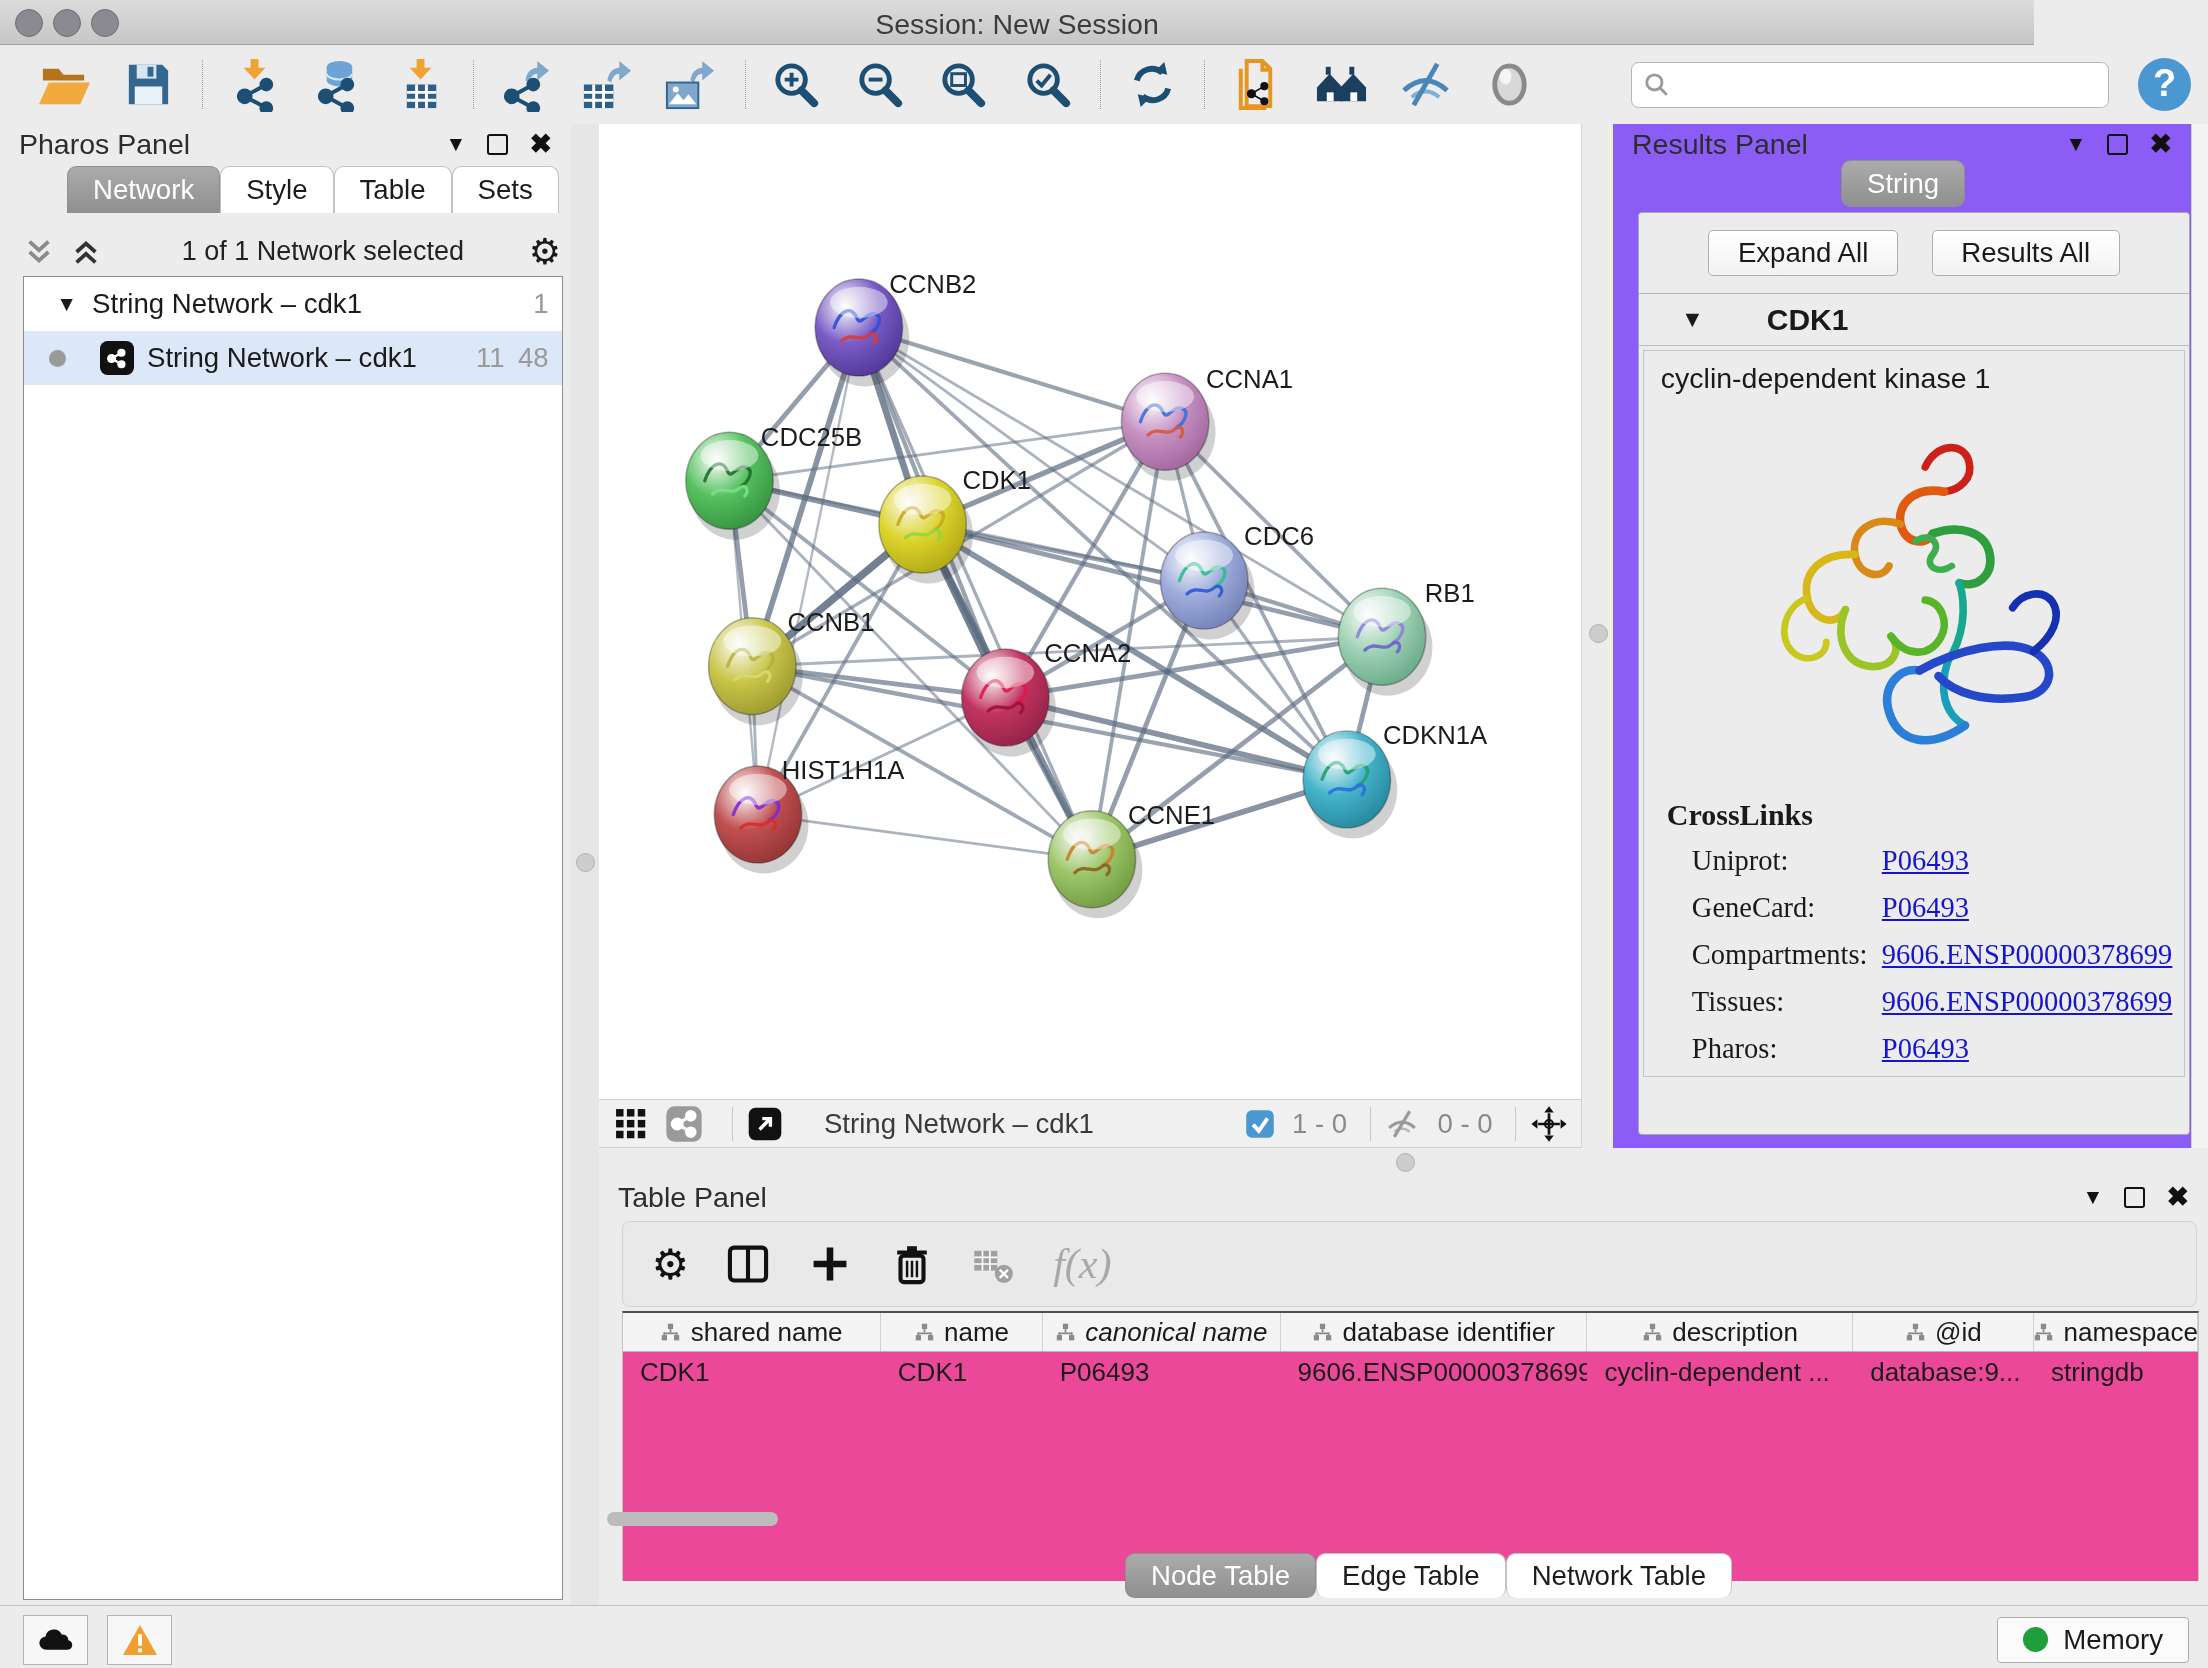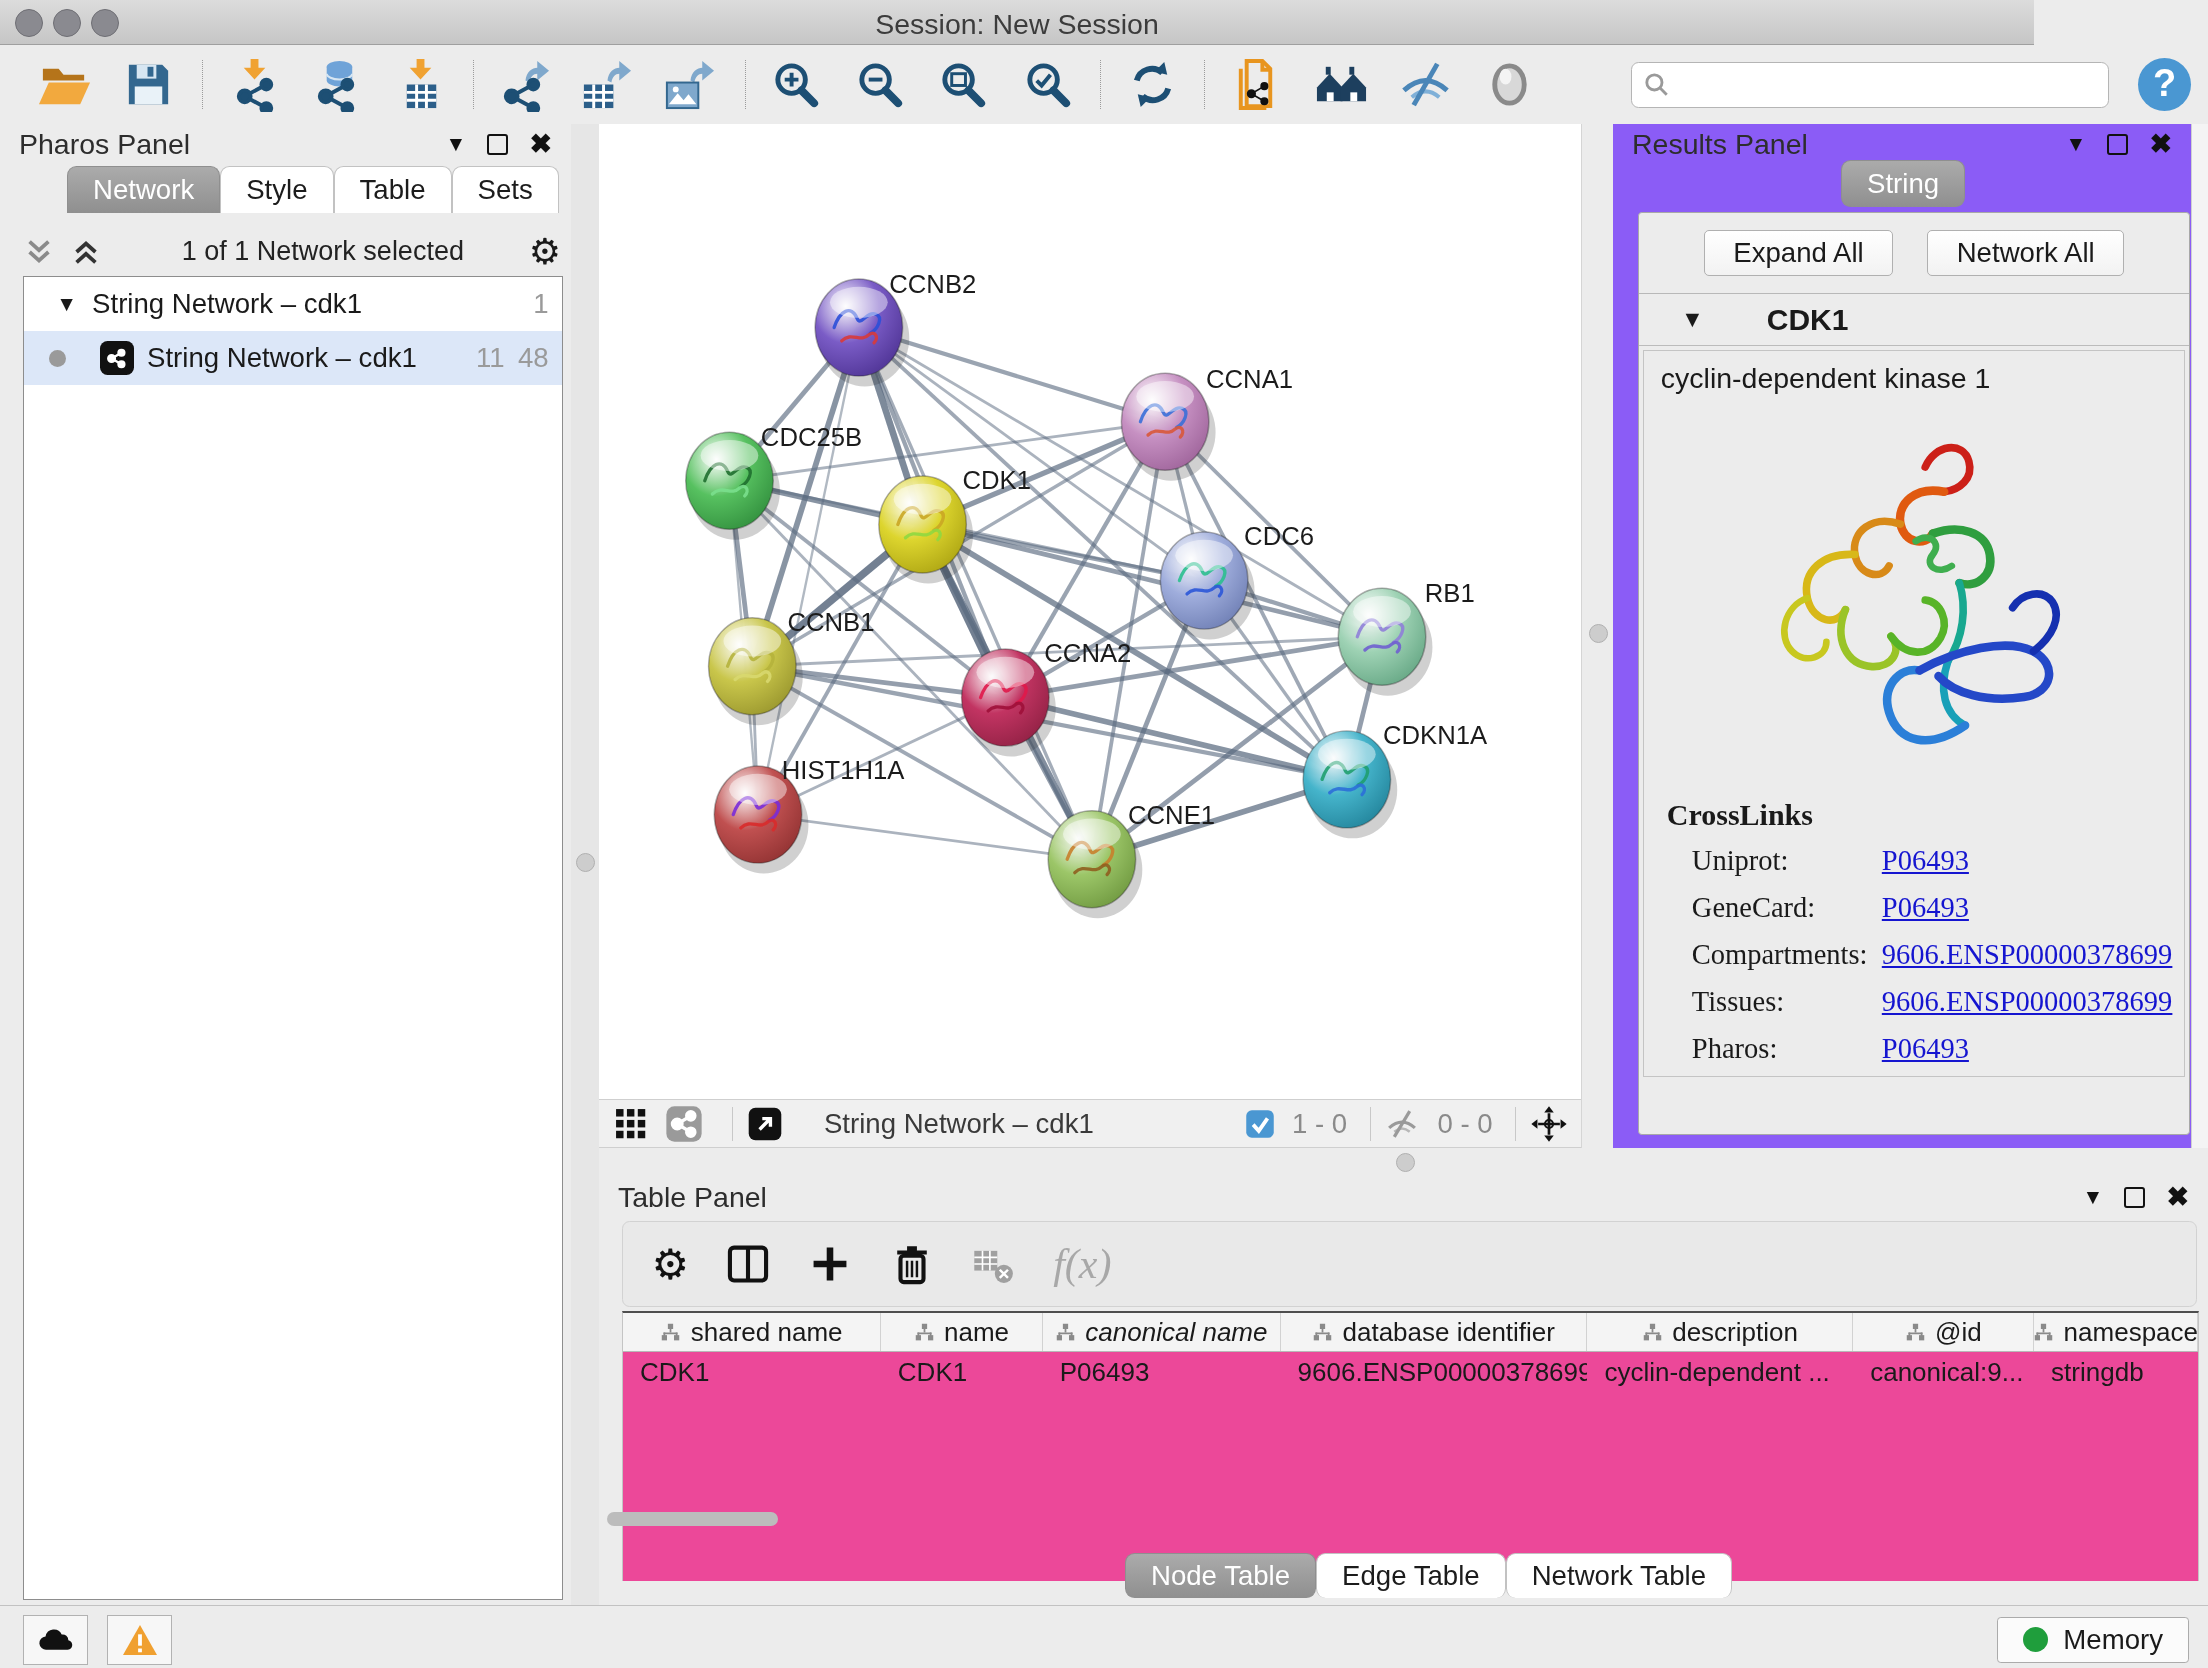--- a/index.html
+++ b/index.html
@@ -581,21 +581,21 @@
       <span class="win-btns">
         <span class="wb tri">▼</span>
         <span class="wb sq"></span>
         <span class="wb x">✖</span>
       </span>
     </div>
     <div id="rp-tab" class="tab sel" style="border-radius:9.5px">String</div>
     <div id="rp-box">
       <div id="rp-btnrow">
         <div class="rp-btn">Expand All</div>
-        <div class="rp-btn">Network All</div>
+        <div class="rp-btn">Results All</div>
       </div>
       <div id="rp-section-head">
         <span class="tri">▼</span>
         <span id="rp-gene">CDK1</span>
       </div>
       <div id="rp-body">
         <div id="rp-desc">cyclin-dependent kinase 1</div>
         <svg id="protein-img" viewBox="0 0 380 400">
             <path d="M196,58 C206,34 236,30 242,52 C247,70 232,82 216,84" stroke="#cc2018" stroke-width="8" fill="none" stroke-linecap="round"></path>
             <path d="M216,84 C186,78 166,96 170,118 C174,138 196,142 204,128" stroke="#e05a10" stroke-width="9" fill="none" stroke-linecap="round"></path>
@@ -768,21 +768,21 @@
             </svg>
             <span>namespace</span>
           </div>
         </div>
       <div id="tp-row">
           <div class="td" style="width: 258px;">CDK1</div>
           <div class="td" style="width: 162px;">CDK1</div>
           <div class="td" style="width: 238px;">P06493</div>
           <div class="td" style="width: 307px;">9606.ENSP00000378699</div>
           <div class="td" style="width: 266px;">cyclin-dependent ...</div>
-          <div class="td" style="width: 181px;">canonical:9...</div>
+          <div class="td" style="width: 181px;">database:9...</div>
           <div class="td" style="width: 164px;">stringdb</div>
         </div>
     </div>
     <div id="hscroll"></div>
     <div id="tp-tabs">
         <div class="tab sel">Node Table</div>
         <div class="tab">Edge Table</div>
         <div class="tab">Network Table</div>
       </div>
   </div>

